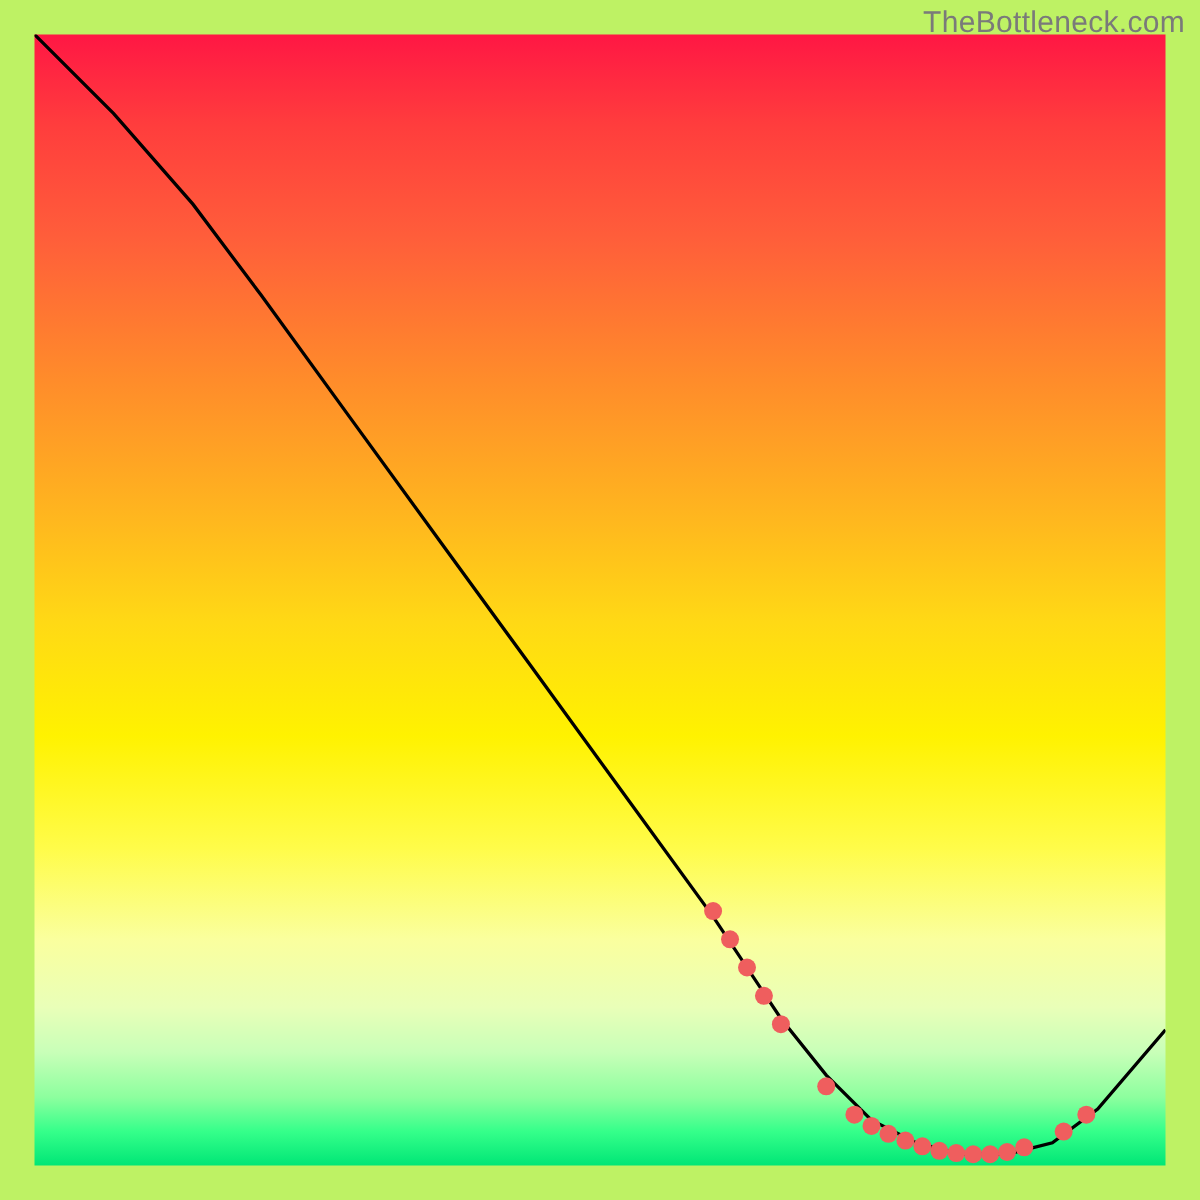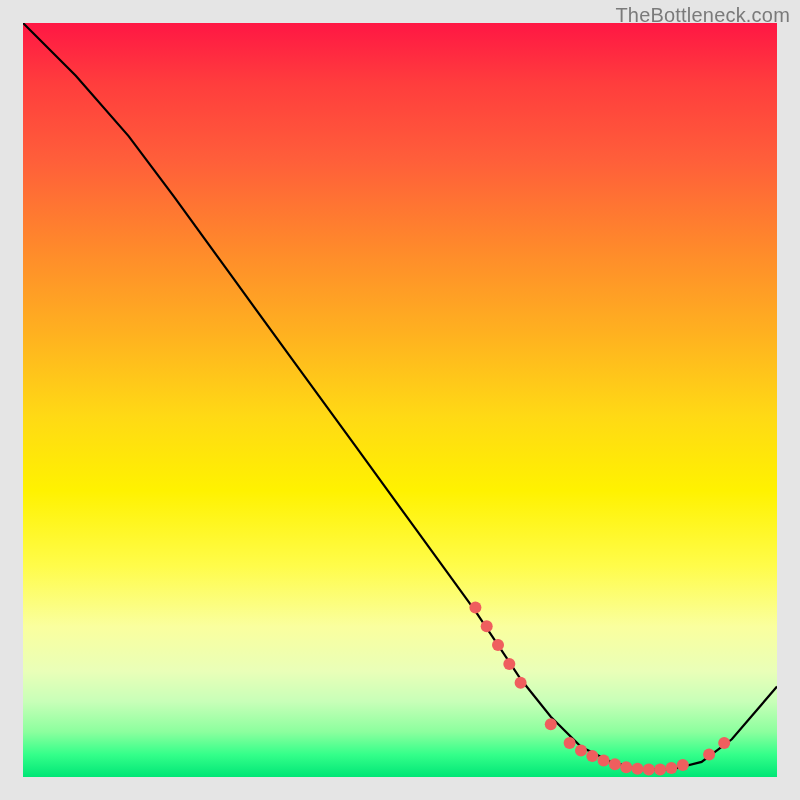--- a/index.html
+++ b/index.html
@@ -8,21 +8,21 @@
     width: 800px;
     height: 800px;
     background: #000;
     overflow: hidden;
     font-family: Arial, Helvetica, sans-serif;
   }
   .frame {
     width: 800px;
     height: 800px;
     position: relative;
-    background: #e5e5e5;
+    background: #bef264;
   }
   .plot-area {
     position: absolute;
     left: 23px;
     top: 23px;
     width: 754px;
     height: 754px;
     background: linear-gradient(to bottom,
       #ff1744 0%,
       #ff3d3d 8%,

